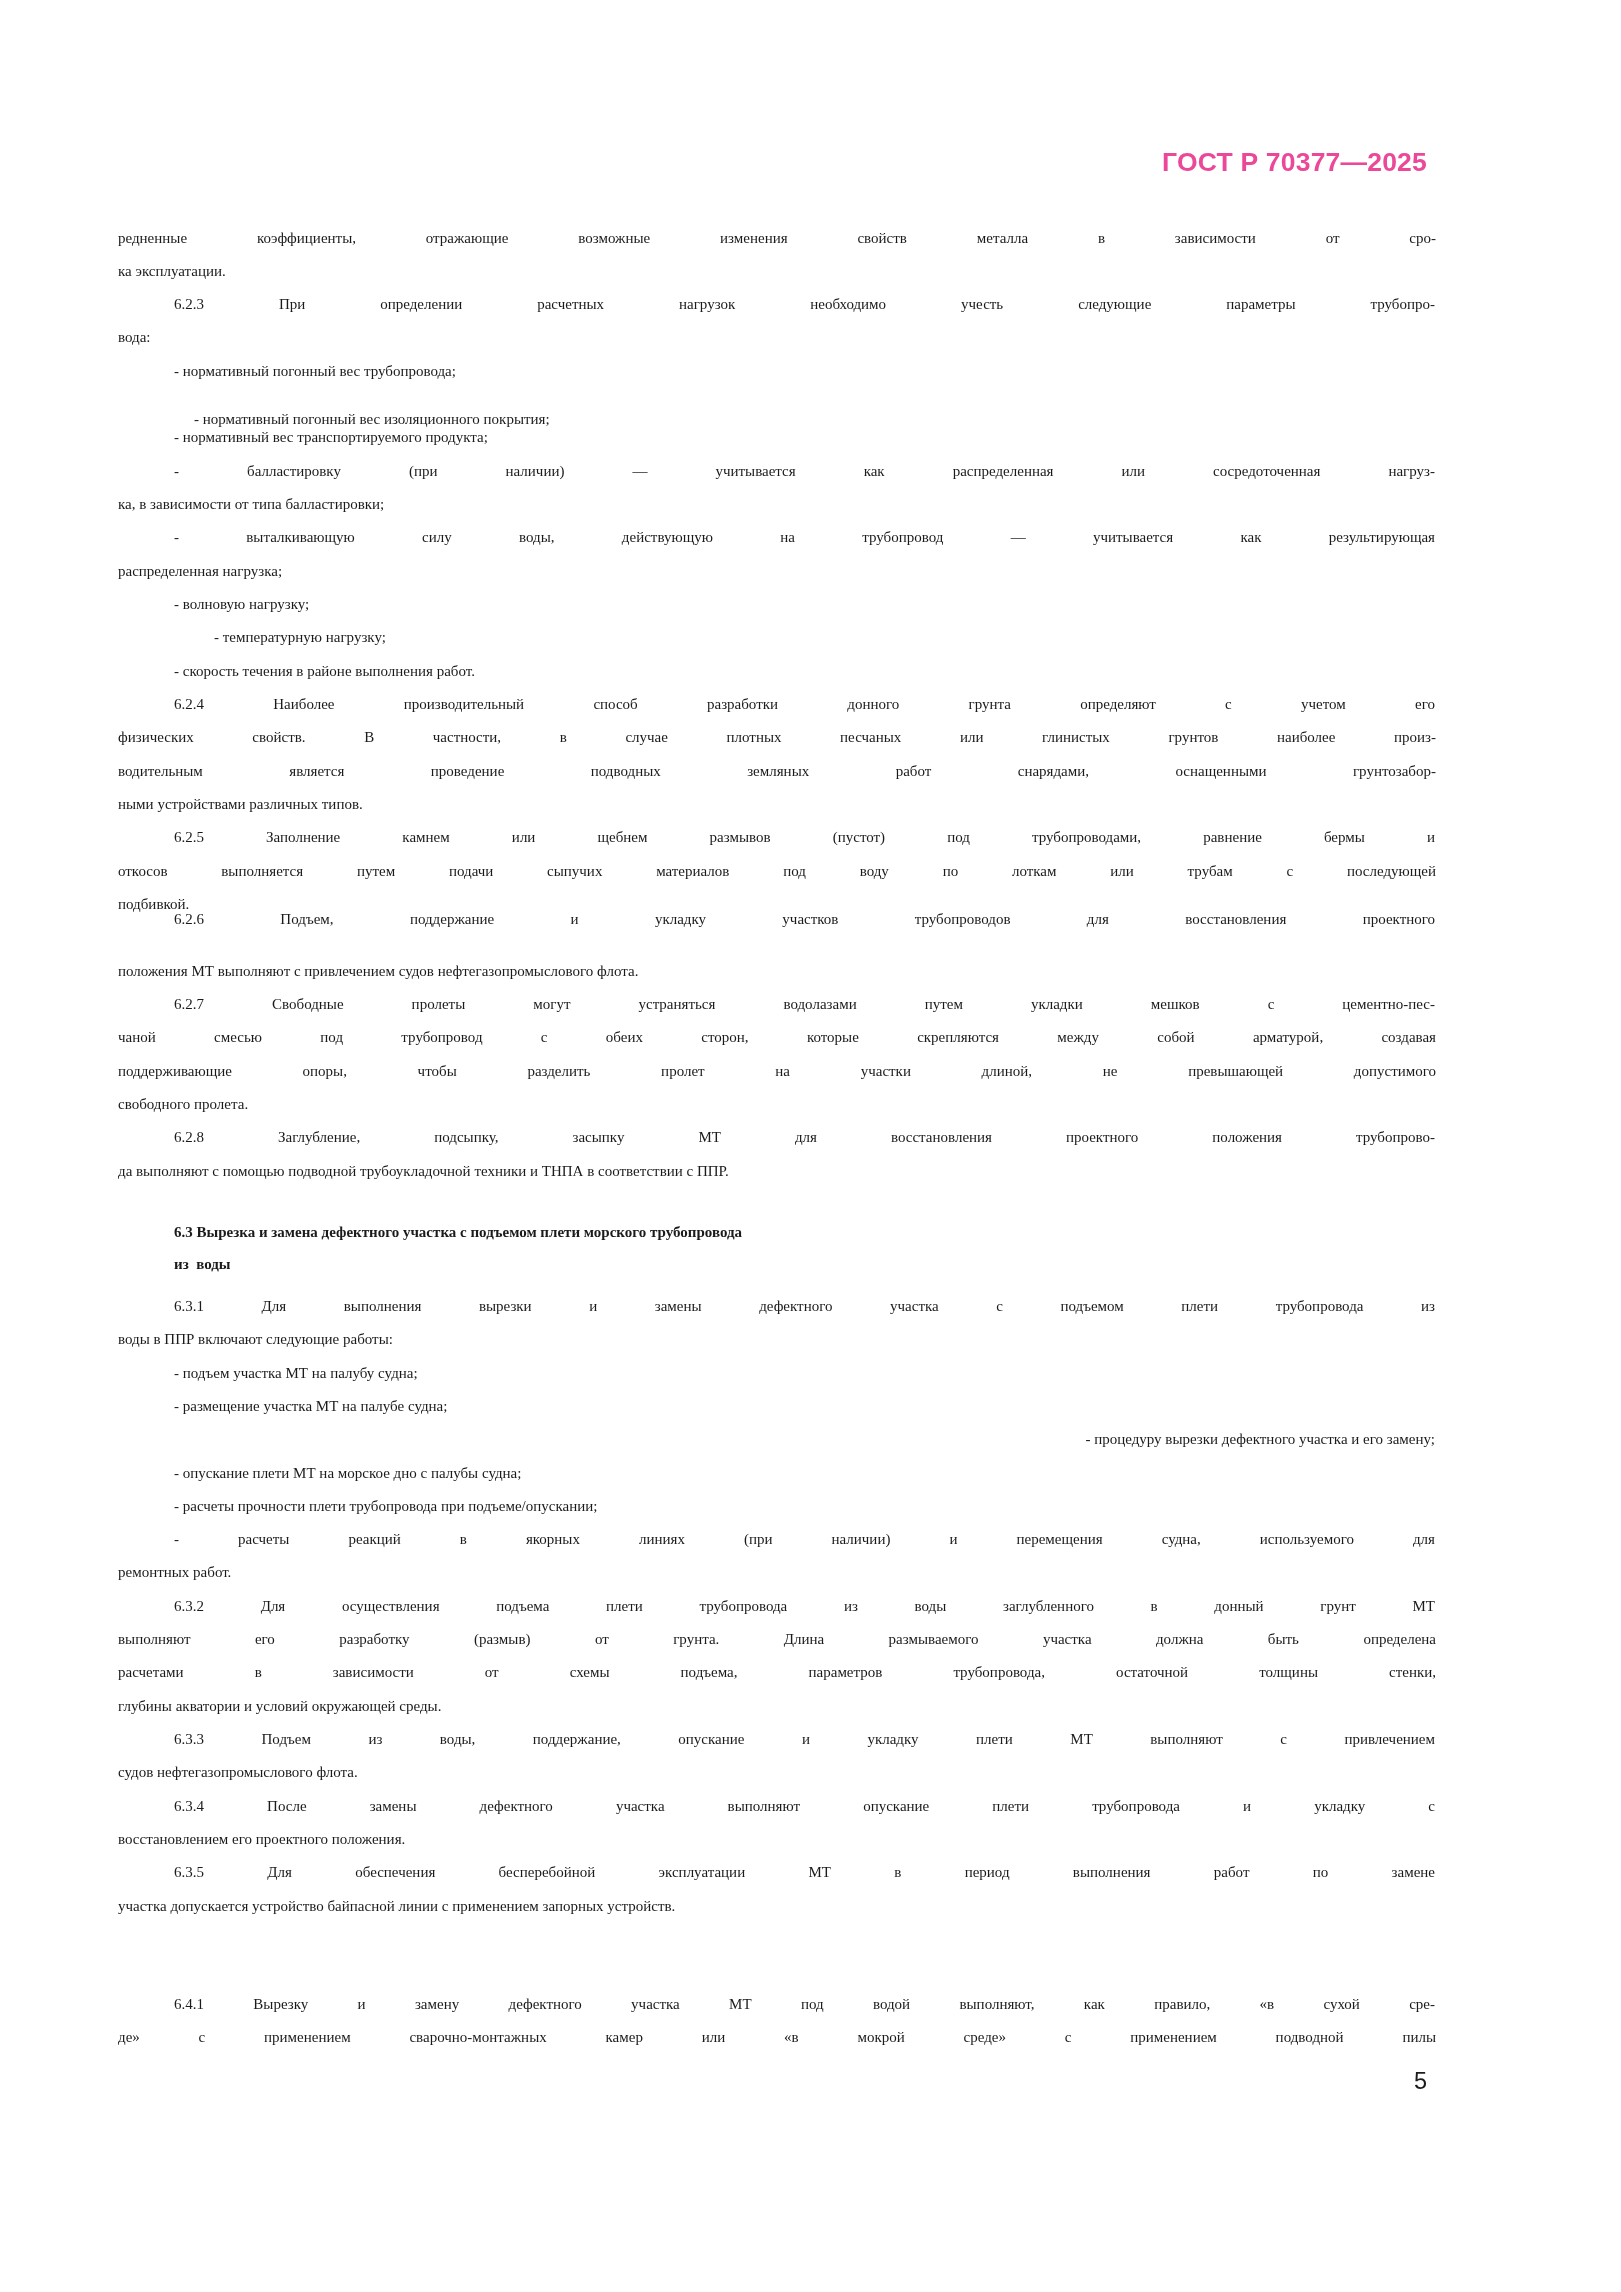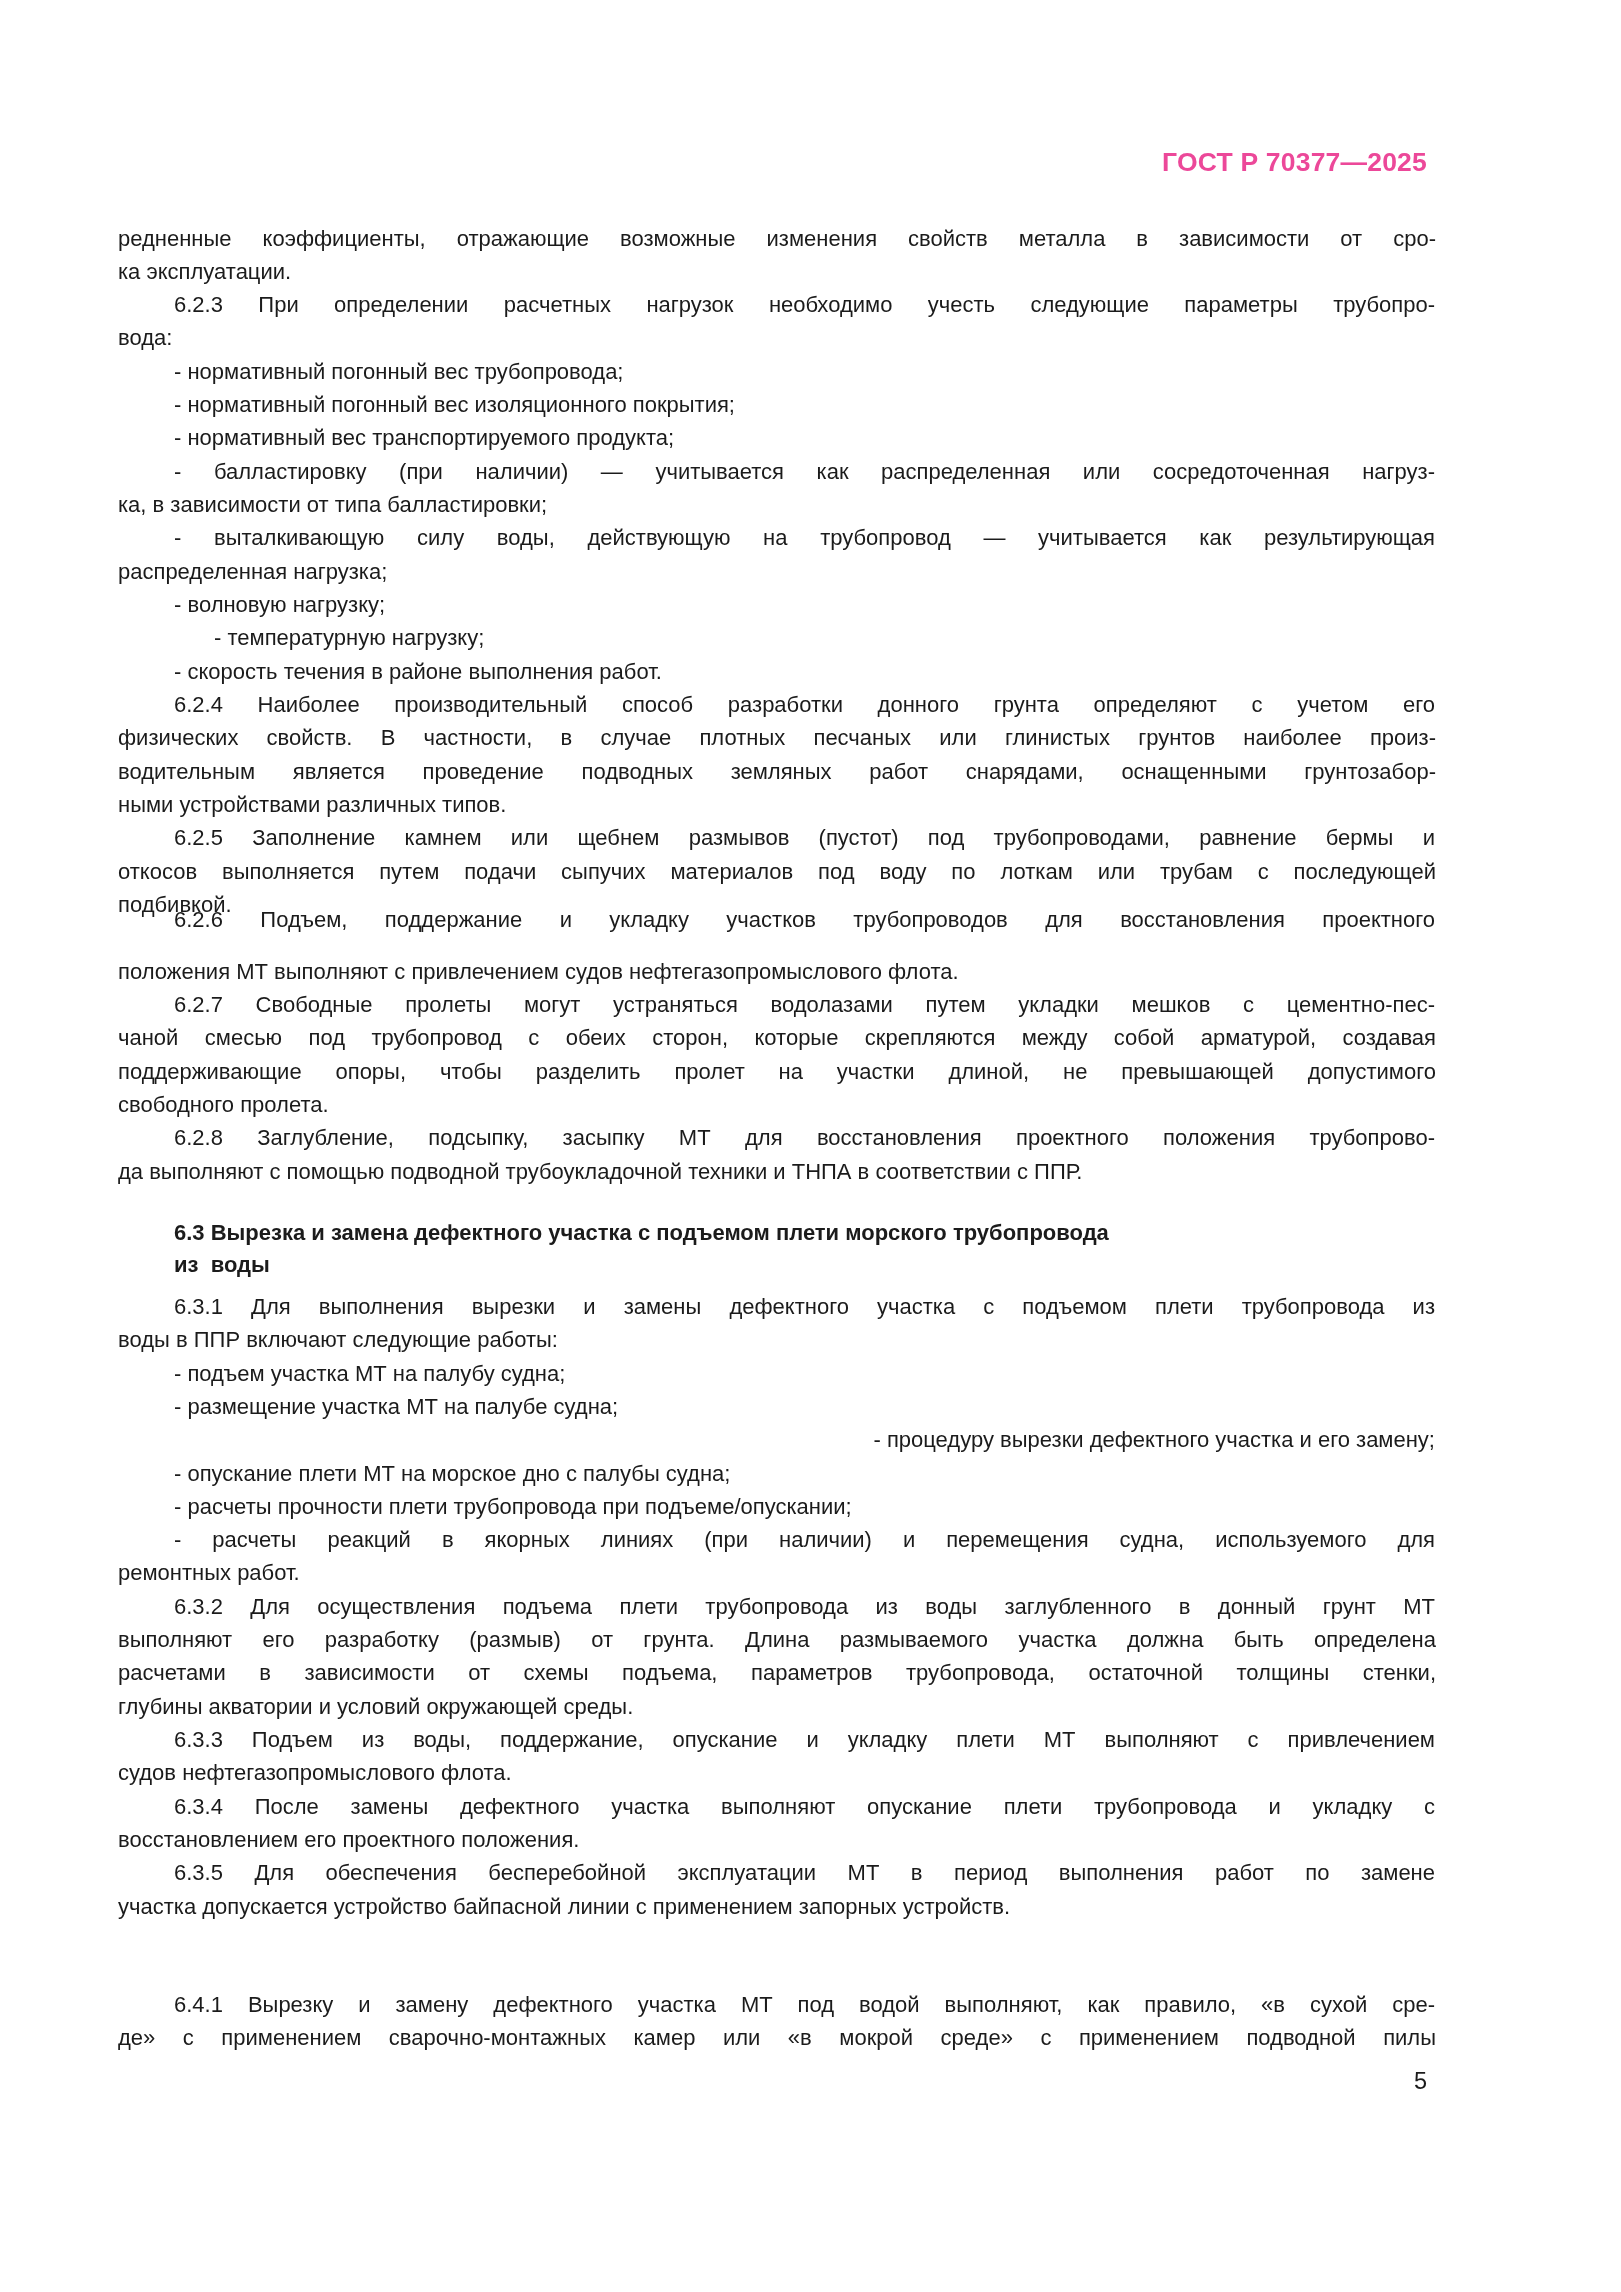--- a/index.html
+++ b/index.html
@@ -1,40 +1,40 @@
 <!DOCTYPE html>
 <html><head>
 <meta charset="utf-8">
 <style>
   html, body { margin: 0; padding: 0; background: #ffffff; }
   body { width: 1621px; height: 2293px; position: relative; overflow: hidden;
          font-family: "Liberation Sans", "DejaVu Sans", sans-serif; color: #1b1b1b; }
   .page { position: absolute; left: 0; top: 0; width: 1621px; height: 2293px; background: #fff; }
   .header { position: absolute; top: 147px; right: 194px; font-weight: bold; font-size: 26.5px;
             letter-spacing: 0.2px; color: #ec4899; }
-  .ln { position: absolute; left: 118px; width: 1318px; font-size: 22px; line-height: 33px;
-        height: 33px; white-space: nowrap; }
+  .ln { position: absolute; left: 118px; width: 1318px; font-size: 15px; line-height: 33px;
+        height: 33px; white-space: nowrap; font-family: Liberation Serif, serif; }
   .ln.j { text-align: justify; text-align-last: justify; white-space: normal; }
   .ln.ind { left: 174px; width: 1261px; }
   .ln.h { font-weight: bold; left: 174px; width: auto; }
   .pgnum { position: absolute; top: 2068px; right: 194px; font-size: 23.5px; }
 </style>
 </head>
 <body>
 
 <div class="page">
   <div class="header">ГОСТ Р 70377—2025</div>
 
   <div id="body-lines">
       <div class="ln j" style="top: 222px;">редненные коэффициенты, отражающие возможные изменения свойств металла в зависимости от сро-</div>
       <div class="ln" style="top: 255px;">ка эксплуатации.</div>
       <div class="ln ind j" style="top: 288px;">6.2.3 При определении расчетных нагрузок необходимо учесть следующие параметры трубопро-</div>
       <div class="ln" style="top: 321px;">вода:</div>
       <div class="ln ind" style="top: 355px;">- нормативный погонный вес трубопровода;</div>
-      <div class="ln ind" style="top: 388px;">- нормативный погонный вес изоляционного покрытия;</div>
+      <div class="ln ind" style="top: 403px; margin-left: 20px;">- нормативный погонный вес изоляционного покрытия;</div>
       <div class="ln ind" style="top: 421px;">- нормативный вес транспортируемого продукта;</div>
       <div class="ln ind j" style="top: 455px;">- балластировку (при наличии) — учитывается как распределенная или сосредоточенная нагруз-</div>
       <div class="ln" style="top: 488px;">ка, в зависимости от типа балластировки;</div>
       <div class="ln ind j" style="top: 521px;">- выталкивающую силу воды, действующую на трубопровод — учитывается как результирующая</div>
       <div class="ln" style="top: 555px;">распределенная нагрузка;</div>
       <div class="ln ind" style="top: 588px;">- волновую нагрузку;</div>
       <div class="ln ind" style="top: 621px; margin-left: 40px;">- температурную нагрузку;</div>
       <div class="ln ind" style="top: 655px;">- скорость течения в районе выполнения работ.</div>
       <div class="ln ind j" style="top: 688px;">6.2.4 Наиболее производительный способ разработки донного грунта определяют с учетом его</div>
       <div class="ln j" style="top: 721px;">физических свойств. В частности, в случае плотных песчаных или глинистых грунтов наиболее произ-</div>

